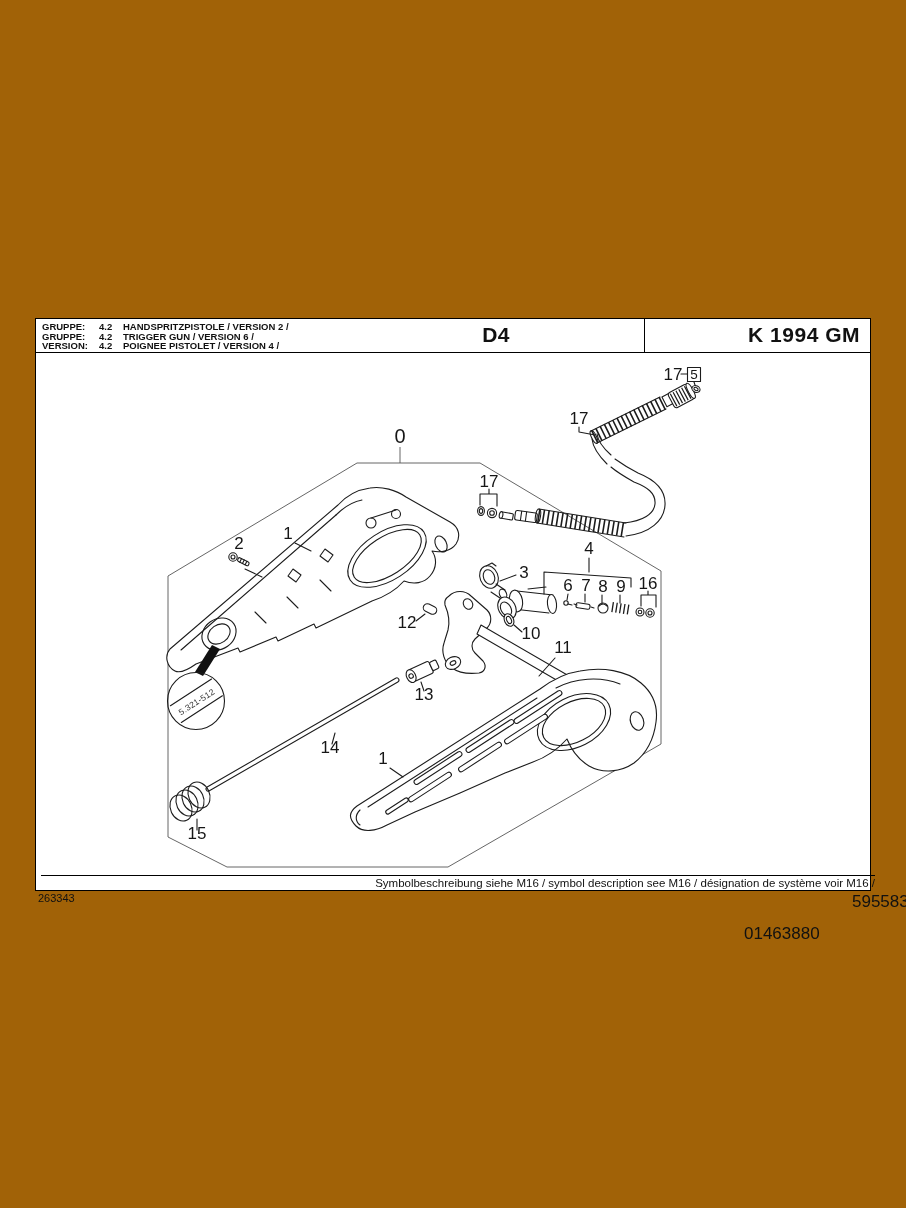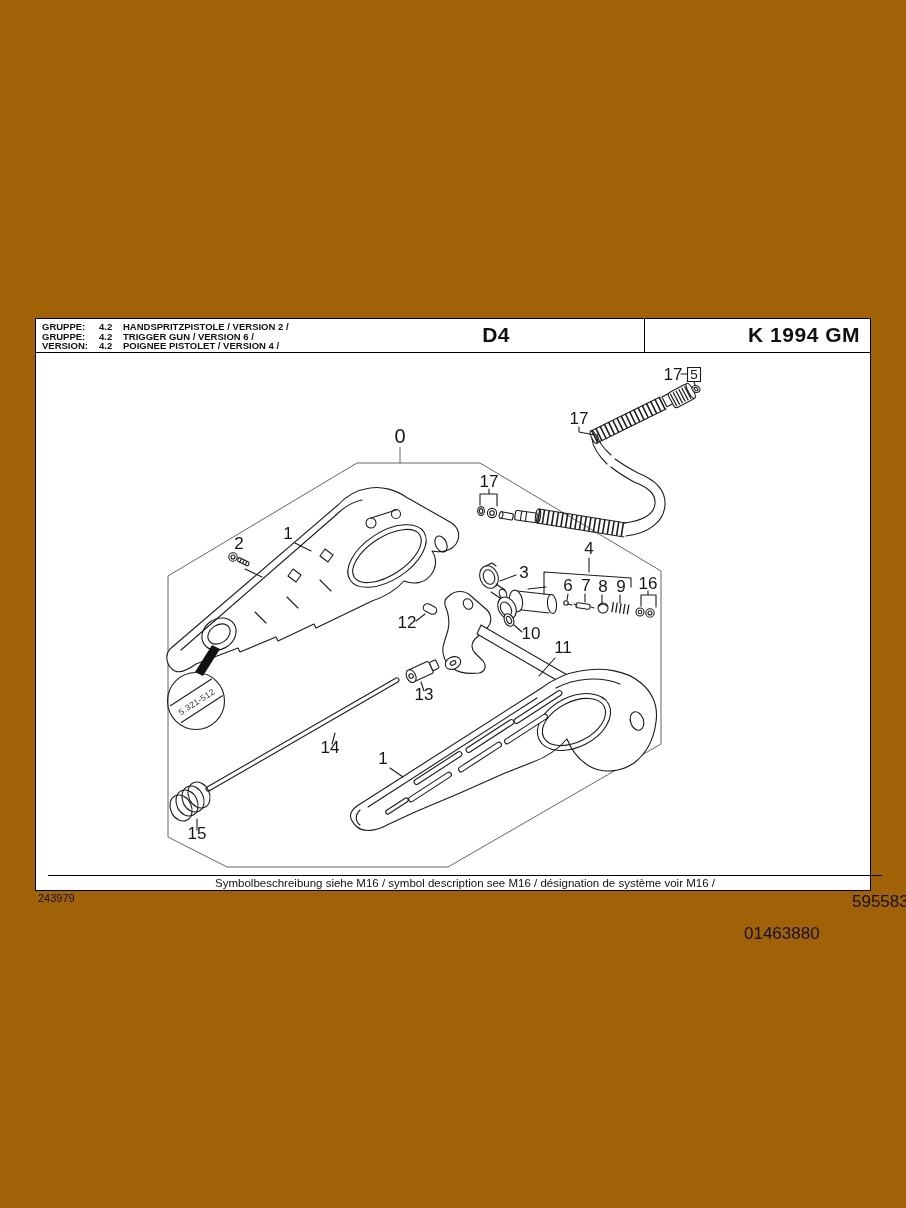--- a/index.html
+++ b/index.html
@@ -9,23 +9,23 @@
          border:1.5px solid #000;box-sizing:border-box;background:#fff;}
   .header{position:absolute;left:0;top:0;width:100%;height:34px;
           border-bottom:1.5px solid #000;box-sizing:border-box;}
   .header-left{position:absolute;left:6px;top:3px;font-size:9.5px;font-weight:bold;line-height:9.7px;}
   .hrow{display:grid;grid-template-columns:57px 24px auto;white-space:nowrap;}
   .header-center{position:absolute;left:404px;top:4px;width:70px;text-align:right;
                  font-size:21px;font-weight:bold;letter-spacing:.5px;}
   .header-right{position:absolute;right:10px;top:4px;font-size:21px;font-weight:bold;letter-spacing:.5px;}
   .header-divider{position:absolute;left:608px;top:0;width:0;height:32.5px;border-left:1px solid #000;}
   .diagram-svg{position:absolute;left:0;top:34px;width:833px;height:522px;}
-  .footerbar{position:absolute;left:12px;bottom:0;width:100%;height:15.5px;
+  .footerbar{position:absolute;left:5px;bottom:0;width:100%;height:15.5px;
              border-top:1px solid #000;box-sizing:border-box;
-             text-align:center;font-size:11.5px;line-height:15px;}
+             text-align:right;font-size:11.5px;line-height:15px;}
   .docnum{position:absolute;left:38px;top:892px;font-size:11px;}
   .ref1{position:absolute;left:744px;top:924px;font-size:17px;}
   .ref2{position:absolute;left:852px;top:892px;font-size:17px;}
   svg *{vector-effect:none;}
   .ln{stroke:#1c1c1c;stroke-width:1.1;fill:none;stroke-linecap:round;stroke-linejoin:round;}
   .lnw{stroke:#1c1c1c;stroke-width:1.1;fill:#fff;stroke-linecap:round;stroke-linejoin:round;}
   .thin{stroke:#555;stroke-width:0.9;fill:none;}
   .rib{stroke:#1c1c1c;stroke-linecap:butt;fill:none;}
   .callout{font-family:"Liberation Sans", sans-serif;font-size:17px;fill:#161616;text-anchor:middle;}
   .callout-big{font-size:20px;}
@@ -303,16 +303,16 @@
         <text class="callout" x="383" y="764">1</text>
         <path class="ln" d="M390,768 L403,777"></path>
       </g>
     </svg>
 
     <div class="footerbar">
       <span>Symbolbeschreibung siehe M16 / symbol description see M16 / désignation de système voir M16 /</span>
     </div>
   </div>
 
-  <div class="docnum">243979</div>
+  <div class="docnum">263343</div>
   <div class="ref1">01463880</div>
   <div class="ref2">59558300</div>
 </div>
 
 </body></html>

